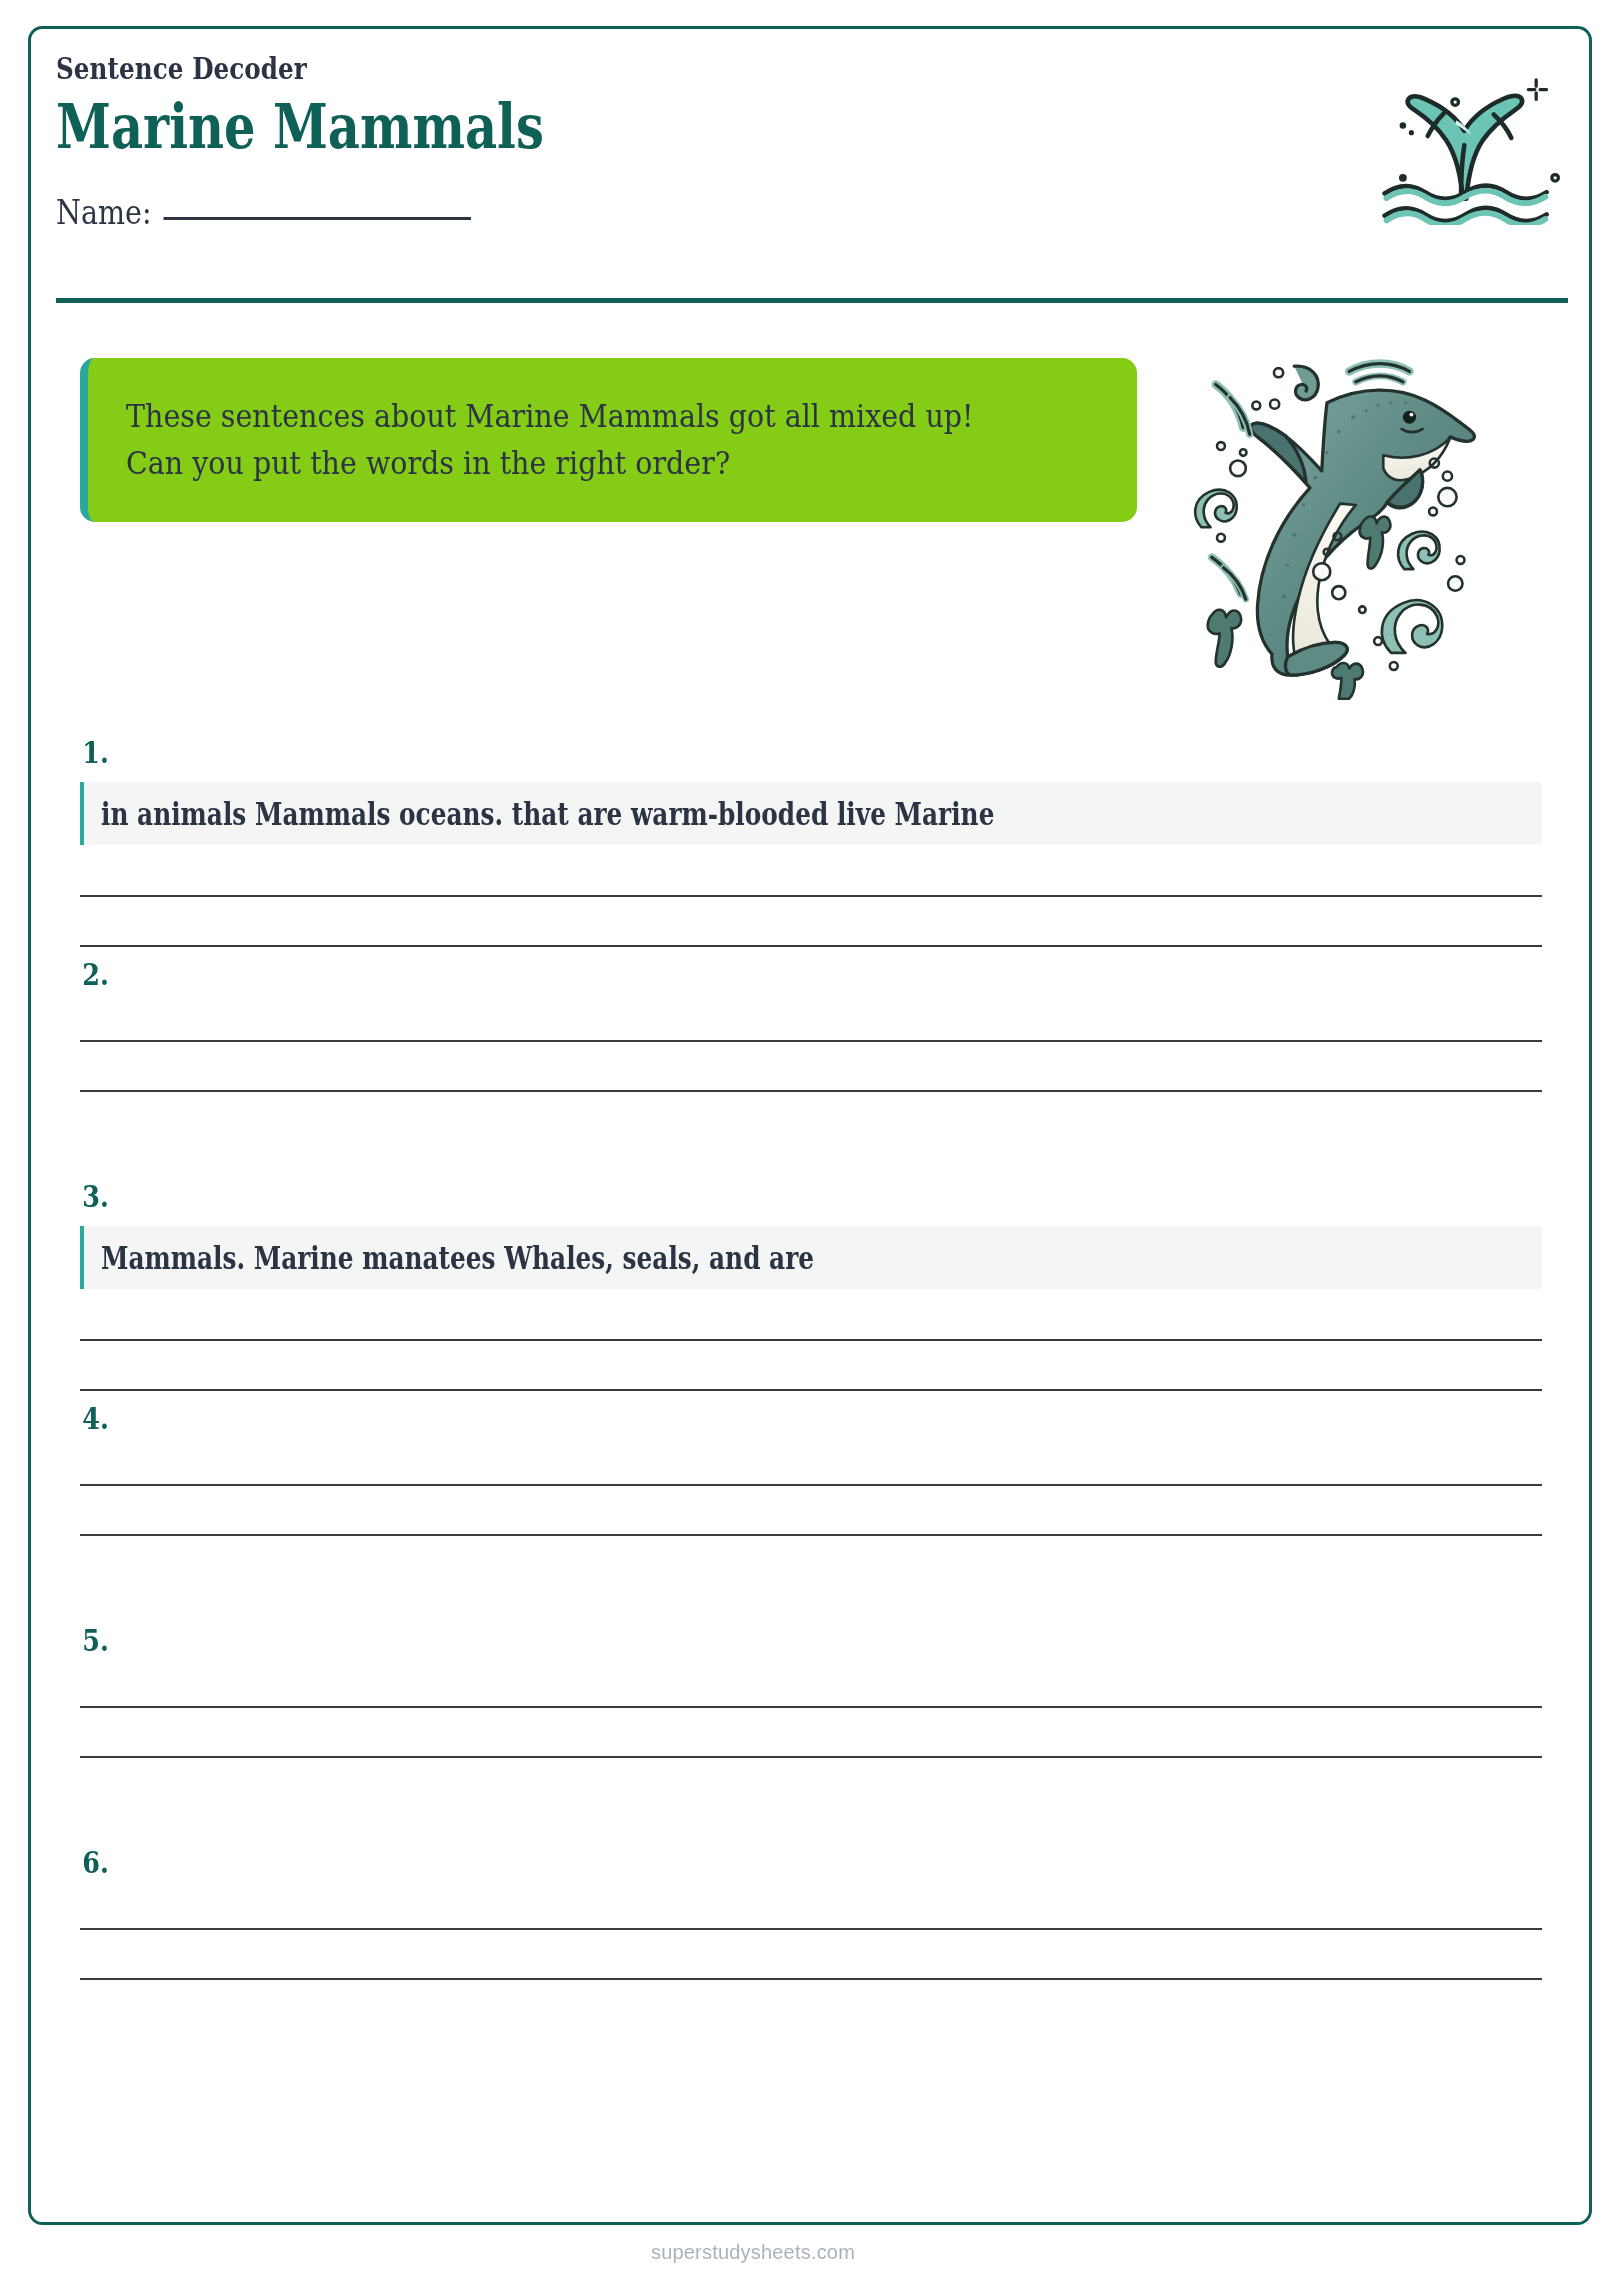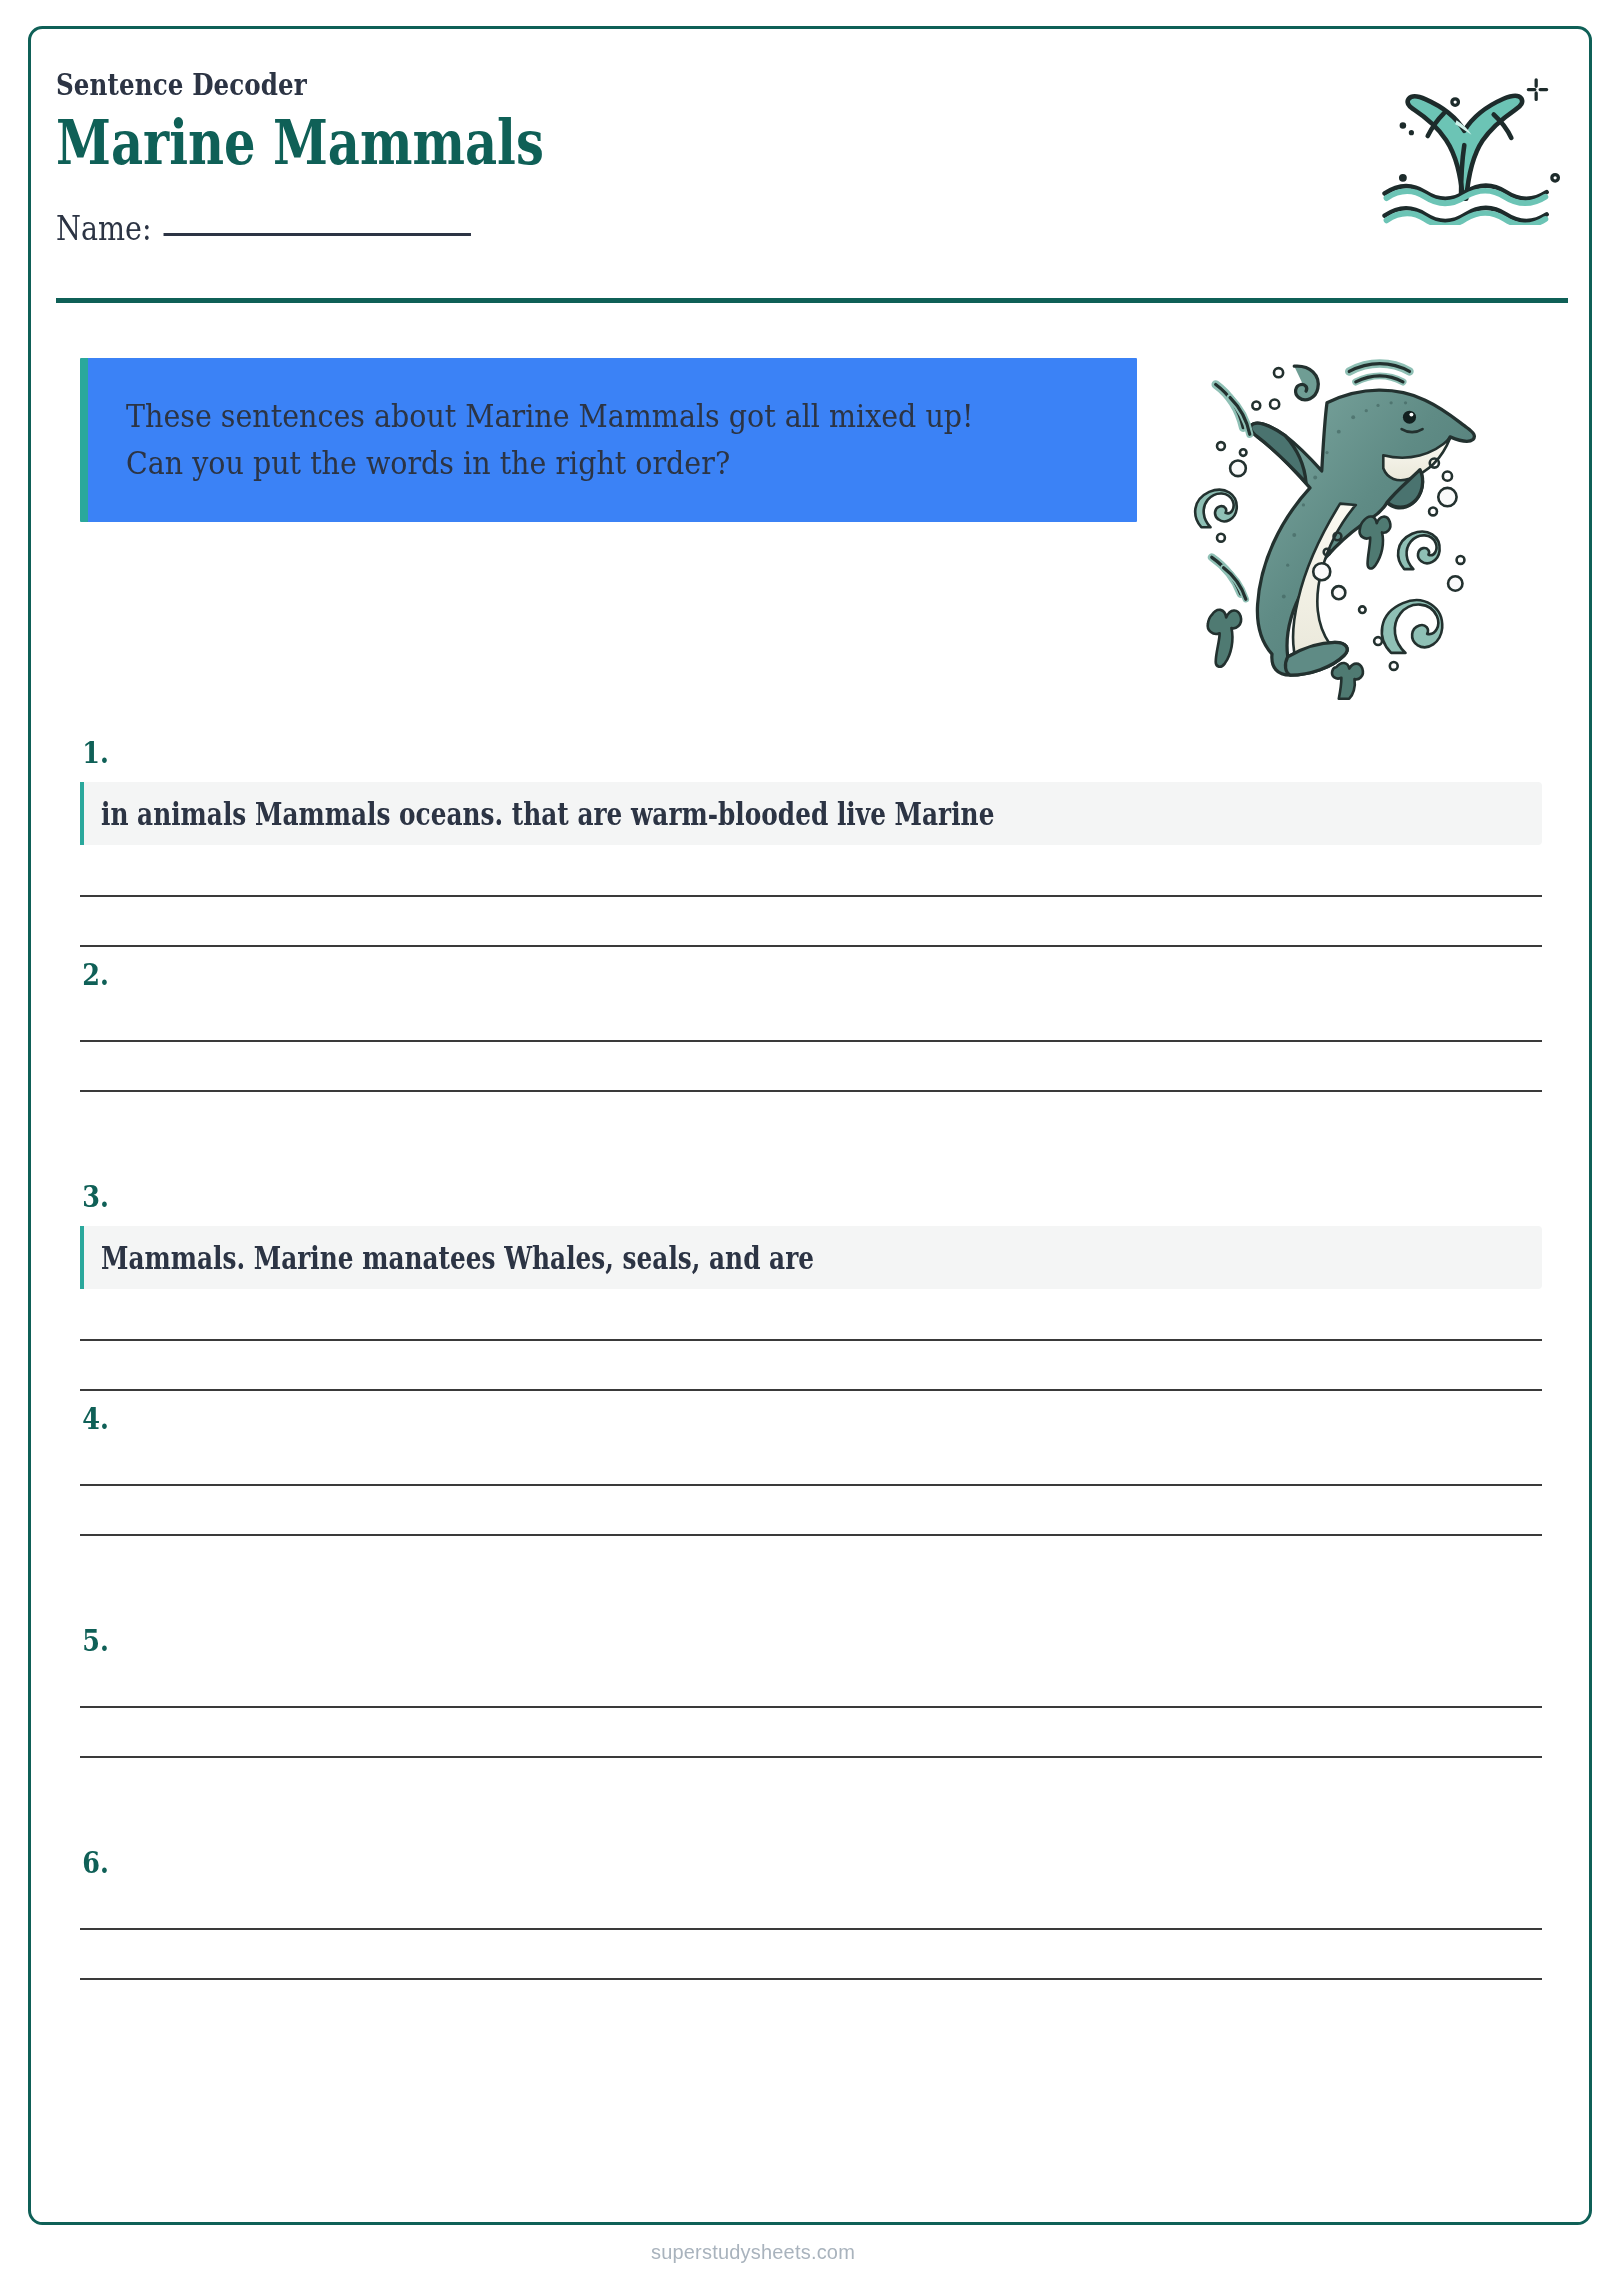--- a/index.html
+++ b/index.html
@@ -24,21 +24,21 @@
     height: 2199px;
     border: 3.3px solid #0f6057;
     border-radius: 14.4px;
     box-sizing: border-box;
   }
 
   
   #header {
     position: absolute;
     left: 56px;
-    top: 68px;
+    top: 52px;
     width: 1512px;
   }
   #eyebrow {
     font-family: "DejaVu Serif", serif;
     font-weight: 700;
     font-size: 30px;
     letter-spacing: 0.1px;
     color: #2c3444;
     line-height: 1.1;
     transform: scaleX(0.82);
@@ -94,23 +94,23 @@
   }
   #tail-badge svg { display: block; width: 100%; height: 100%; }
 
   
   #instructions {
     position: absolute;
     left: 80px;
     top: 358px;
     width: 1057px;
     min-height: 160px;
-    background: #3b82f6;
+    background: #84cc16;
     border-left: 8.5px solid #2aa89c;
-    border-radius: 1px;
+    border-radius: 15px;
     box-sizing: border-box;
     padding: 35px 39px 35px 38px;
   }
   .instr-line {
     font-family: "DejaVu Serif", serif;
     font-size: 31px;
     line-height: 1.52;
     color: #2c3444;
     white-space: nowrap;
     transform: scaleX(0.92);

